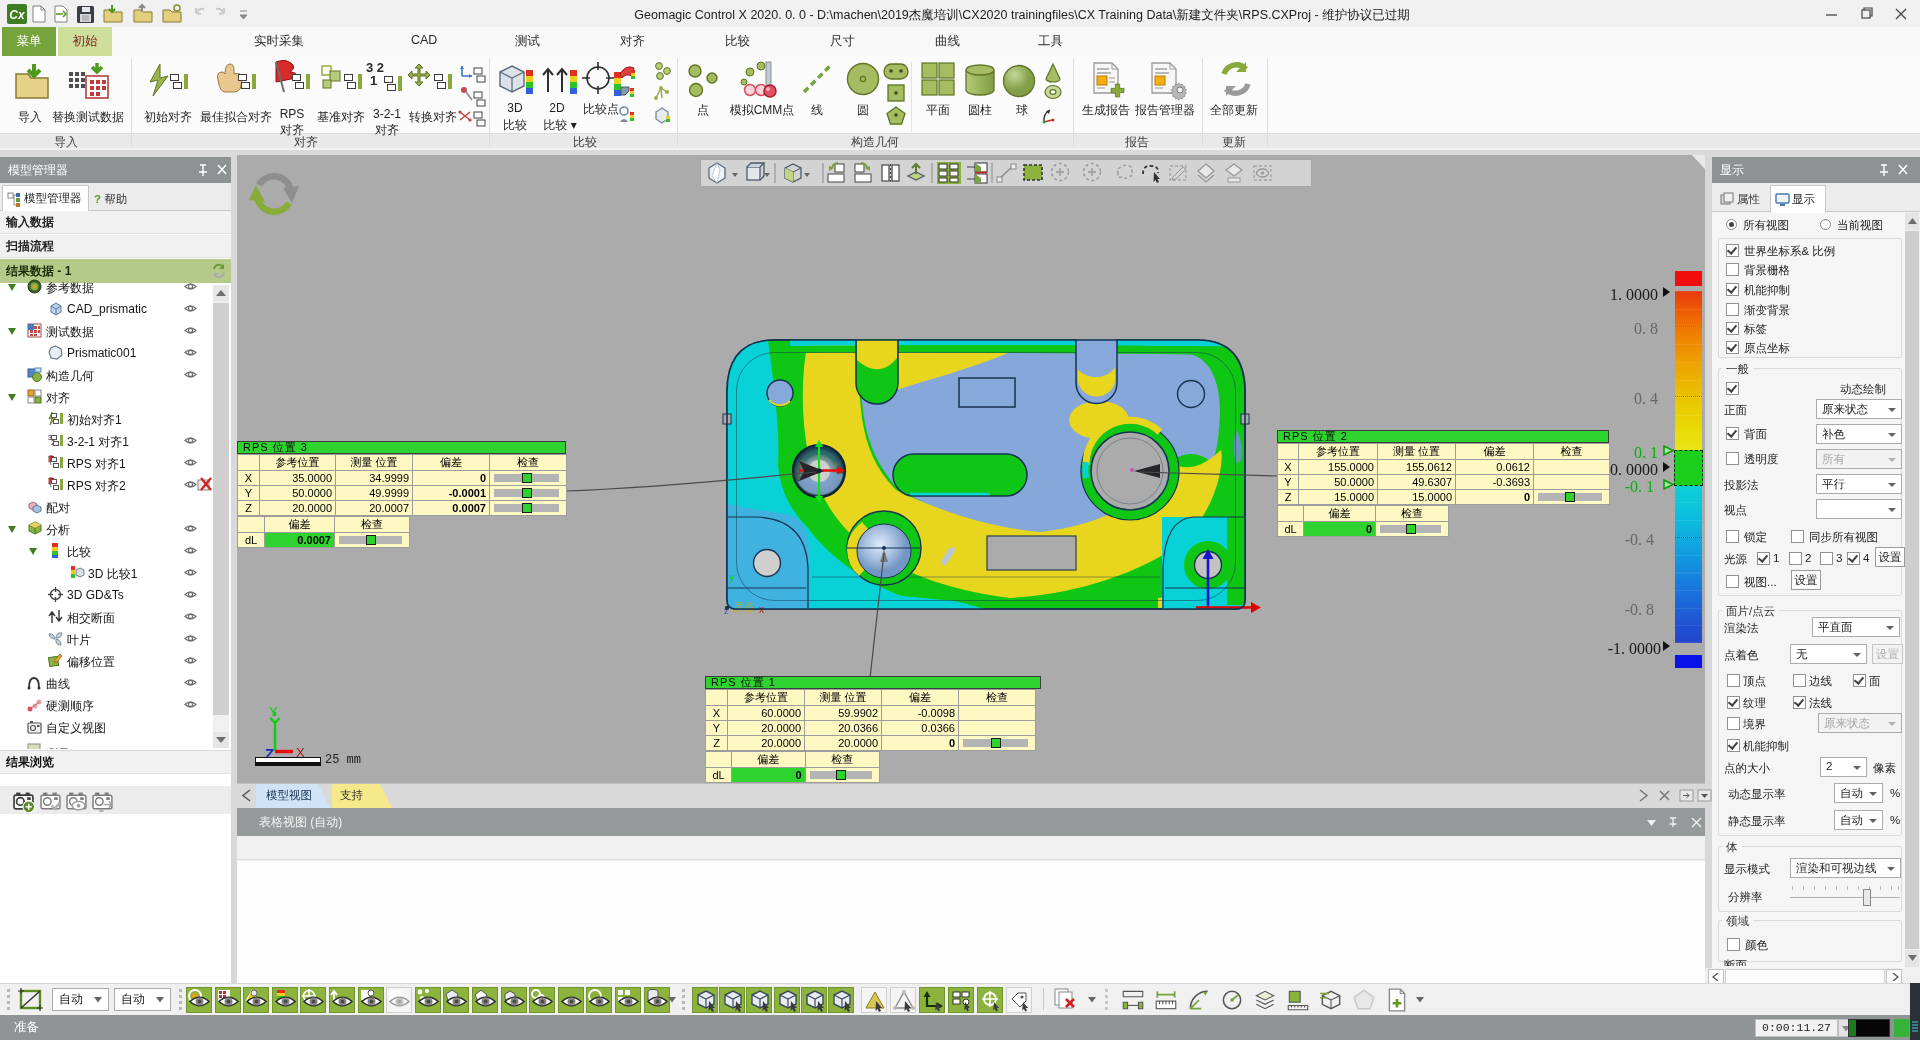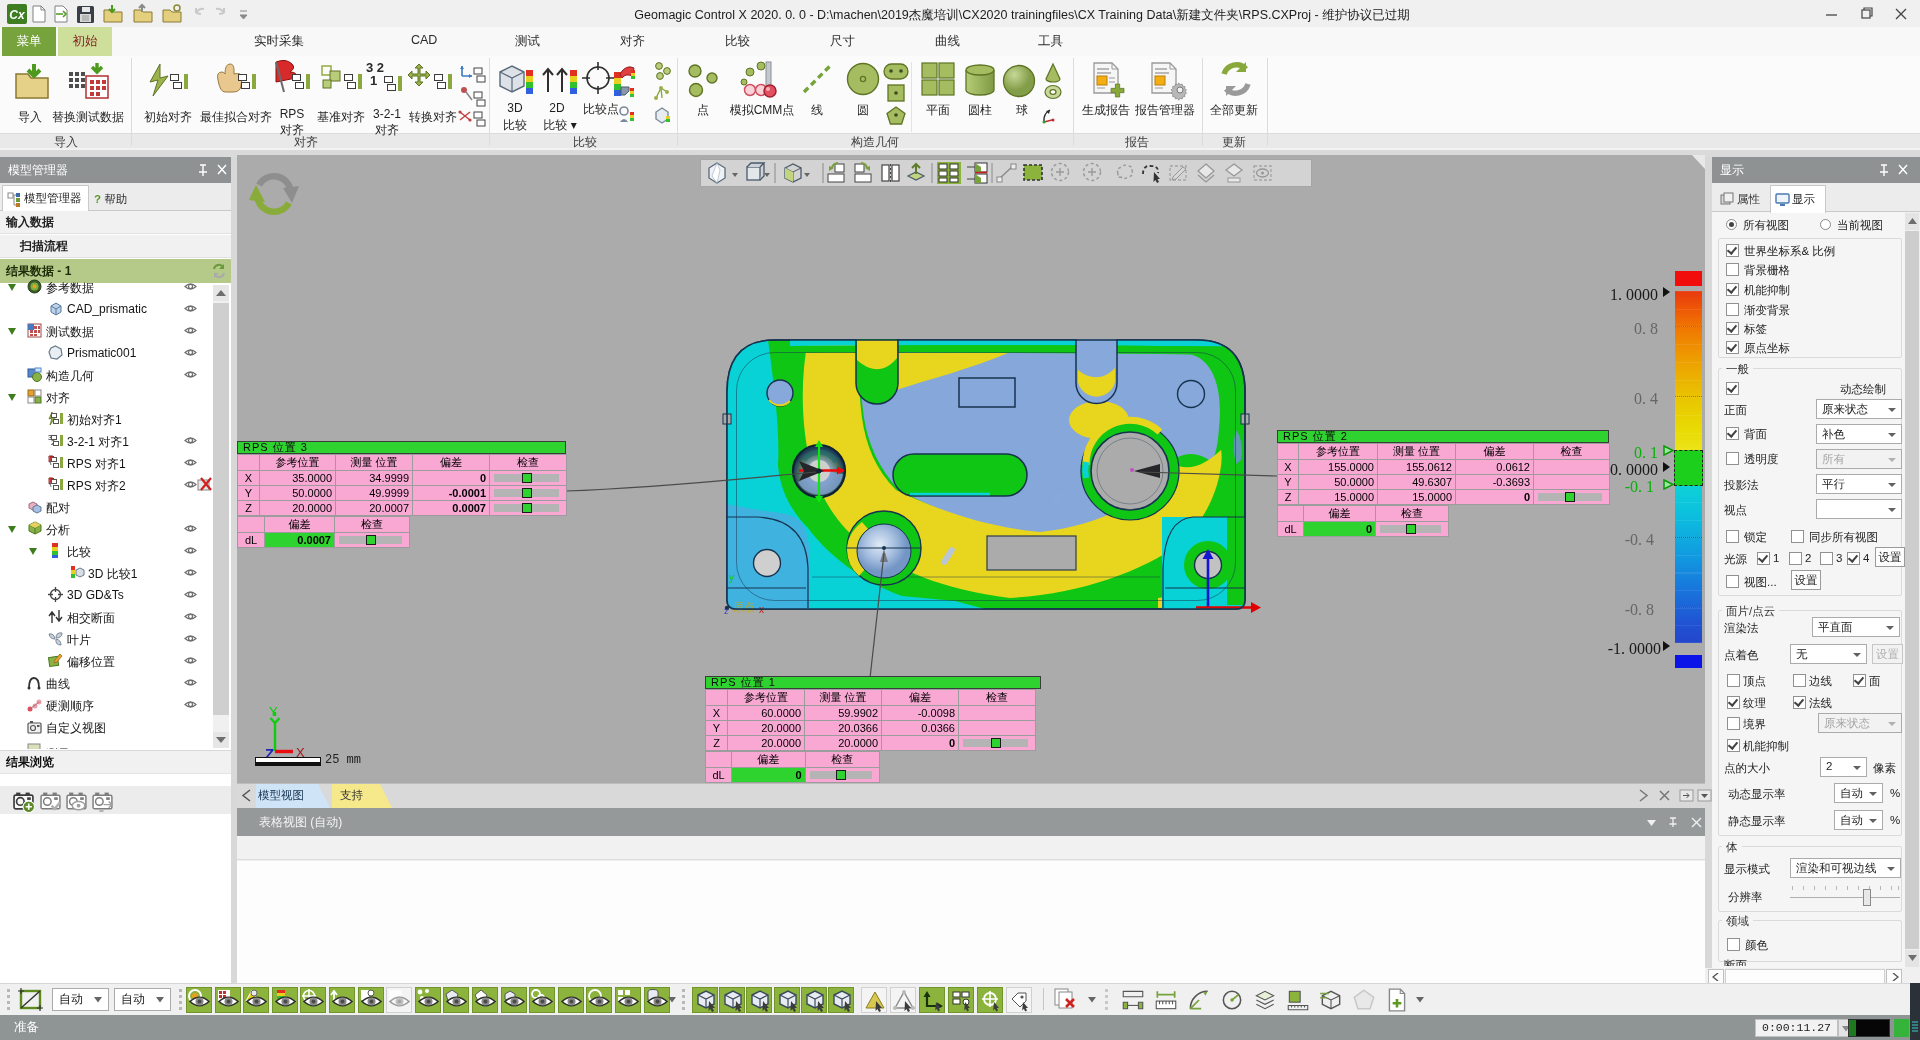--- a/index.html
+++ b/index.html
@@ -386,21 +386,21 @@
 <div class="a" style="left:0;top:183px;width:231px;height:28px;background:#ececec;border-bottom:1px solid #c9c9c9"></div>
 <div class="a" style="left:2px;top:185px;width:87px;height:27px;background:#fff;border:1px solid #c9c9c9;border-bottom:none;font-size:11.5px;color:#222;line-height:25px"><svg style="position:absolute;left:4px;top:6px" width="15" height="15" viewBox="0 0 15 15">
       <rect x="1" y="1" width="5" height="5" fill="#fff" stroke="#888"></rect>
       <rect x="9" y="1" width="4" height="4" fill="#3a6aaa"></rect>
       <rect x="9" y="6" width="4" height="4" fill="#6a9a3a"></rect>
       <rect x="9" y="11" width="4" height="4" fill="#c07828"></rect>
       <path d="M6,3 h3 M7,3 v10 h2" stroke="#888" fill="none"></path>
     </svg><span style="margin-left:21px">模型管理器</span></div>
 <div class="a" style="left:92px;top:187px;width:46px;height:25px;font-size:11.5px;color:#333;line-height:25px"><span style="color:#5a9a2a;font-weight:bold;margin-left:2px">?</span> 帮助</div>
 <div class="a" style="left:0;top:211px;width:231px;height:23px;background:#f1f1f1;border-bottom:1px solid #e0e0e0;font-size:12px;line-height:23px;color:#222"><b style="margin-left:6px;font-weight:bold">输入数据</b></div>
-<div class="a" style="left:0;top:235px;width:231px;height:23px;background:#f1f1f1;border-bottom:1px solid #e0e0e0;font-size:12px;line-height:23px;color:#222"><b style="margin-left:20px;font-weight:bold">扫描流程</b></div>
+<div class="a" style="left:0;top:235px;width:231px;height:23px;background:#f1f1f1;border-bottom:1px solid #e0e0e0;font-size:12px;line-height:23px;color:#222"><b style="margin-left:6px;font-weight:bold">扫描流程</b></div>
 <div class="a" style="left:0;top:259px;width:231px;height:24px;background:#b5ca89;font-size:12px;line-height:24px;color:#1c2c08">​<b style="margin-left:6px;font-weight:bold">结果数据 - 1</b></div>
 <svg class="a" style="left:211px;top:263px" width="16" height="16" viewBox="0 0 16 16">
     <path d="M3,6 A5,5 0 0 1 12,4" fill="none" stroke="#6a9a3a" stroke-width="2"></path>
     <path d="M13,1 v5 h-5 Z" fill="#6a9a3a"></path>
     <path d="M13,10 A5,5 0 0 1 4,12" fill="none" stroke="#aaa" stroke-width="2"></path>
     <path d="M3,15 v-5 h5 Z" fill="#aaa"></path>
   </svg>
 <style>
 .trow{position:absolute;left:0;width:213px;height:22px;font-size:12px;color:#141414}
 .trtx{position:absolute;top:4px;white-space:nowrap}
@@ -934,21 +934,21 @@
     <g fill="none" stroke="#4a4a4a" stroke-width="1.2">
       <path d="M565,491 C660,488 760,477 816,472"></path>
       <path d="M1140,472 L1277,476"></path>
       <path d="M884,553 L869,687"></path>
     </g>
   </svg>
 
 <style>
 .rps{position:absolute;font-family:"Liberation Sans",sans-serif}
 .rh{height:13px;background:#2fd32f;border:1px solid #3c3c3c;font-size:11px;color:#0a0a0a;line-height:11px;padding-left:5px;letter-spacing:1px;white-space:nowrap}
-.rt{border-collapse:collapse;table-layout:fixed;background:#f9a8d4}
+.rt{border-collapse:collapse;table-layout:fixed;background:#fef9c3}
 .rt td{border:1px solid #9c9c9c;font-size:11px;color:#000;padding:0 3px 0 0;height:15px;text-align:right;white-space:nowrap;overflow:hidden}
 .rt td.h{text-align:center;padding:0;font-weight:normal}
 .rt td.rl{text-align:center;padding:0}
 .rt td.bb{font-weight:bold}
 .trk{height:8px;background:#b4b4b4;margin:0 4px;position:relative}
 .trk i{position:absolute;left:50%;margin-left:-5px;top:-1px;width:10px;height:10px;background:#2fd32f;border:1px solid #1a1a1a}
 .gcell{background:#2fd32f}
 </style>
 <div class="rps" style="left:237px;top:441px;width:329px">
 <div class="rh">RPS 位置 3</div>
@@ -1173,21 +1173,21 @@
 <text x="41" y="57" fill="#a01616" font-size="13">X</text>
 <text x="10" y="59" fill="#2222bb" font-size="15" font-weight="bold">Z</text>
 </svg>
 <div class="a" style="left:255px;top:757px;width:66px;height:9px;background:#fff;border:1.5px solid #111;border-bottom:4.5px solid #111"></div>
 <div class="a" style="left:325px;top:753px;font-size:12px;color:#222;font-family:'Liberation Mono',monospace">25 mm</div>
 
 <div class="a" style="left:237px;top:783px;width:1468px;height:25px;background:#d9d9d9;border-top:1px solid #bdbdbd"></div>
 <svg class="a" style="left:241px;top:789px" width="12" height="13">
     <path d="M9,1 L2,6.5 L9,12" fill="none" stroke="#555" stroke-width="1.5"></path>
   </svg>
-<div class="a" style="left:256px;top:784px;width:74px;height:24px;background:#cfe4f7;clip-path:polygon(0 0,62px 0,100% 100%,0 100%);font-size:11.5px;color:#16324f;text-align:left;line-height:23px"><span style="margin-left:2px">模型视图</span></div>
+<div class="a" style="left:256px;top:784px;width:74px;height:24px;background:#cfe4f7;clip-path:polygon(0 0,62px 0,100% 100%,0 100%);font-size:11.5px;color:#16324f;text-align:left;line-height:23px"><span style="margin-left:10px">模型视图</span></div>
 <div class="a" style="left:332px;top:784px;width:60px;height:24px;background:#f6e98c;clip-path:polygon(0 0,48px 0,100% 100%,0 100%);font-size:11.5px;color:#333;line-height:23px"><span style="margin-left:8px">支持</span></div>
 <svg class="a" style="left:1638px;top:789px" width="75" height="13" viewBox="0 0 75 13">
     <path d="M2,1 L9,6.5 L2,12" fill="none" stroke="#777" stroke-width="1.5"></path>
     <path d="M22,2 l9,9 m0,-9 l-9,9" stroke="#777" stroke-width="1.5"></path>
     <rect x="42" y="1" width="13" height="11" fill="#e8e8e8" stroke="#999"></rect>
     <path d="M45,6.5 h6 m-2.5,-2.5 l2.5,2.5 l-2.5,2.5" stroke="#555" fill="none"></path>
     <rect x="60" y="1" width="13" height="11" fill="#e8e8e8" stroke="#999"></rect>
     <path d="M63,5 h7 l-3.5,4 Z" fill="#555"></path>
   </svg>
 

